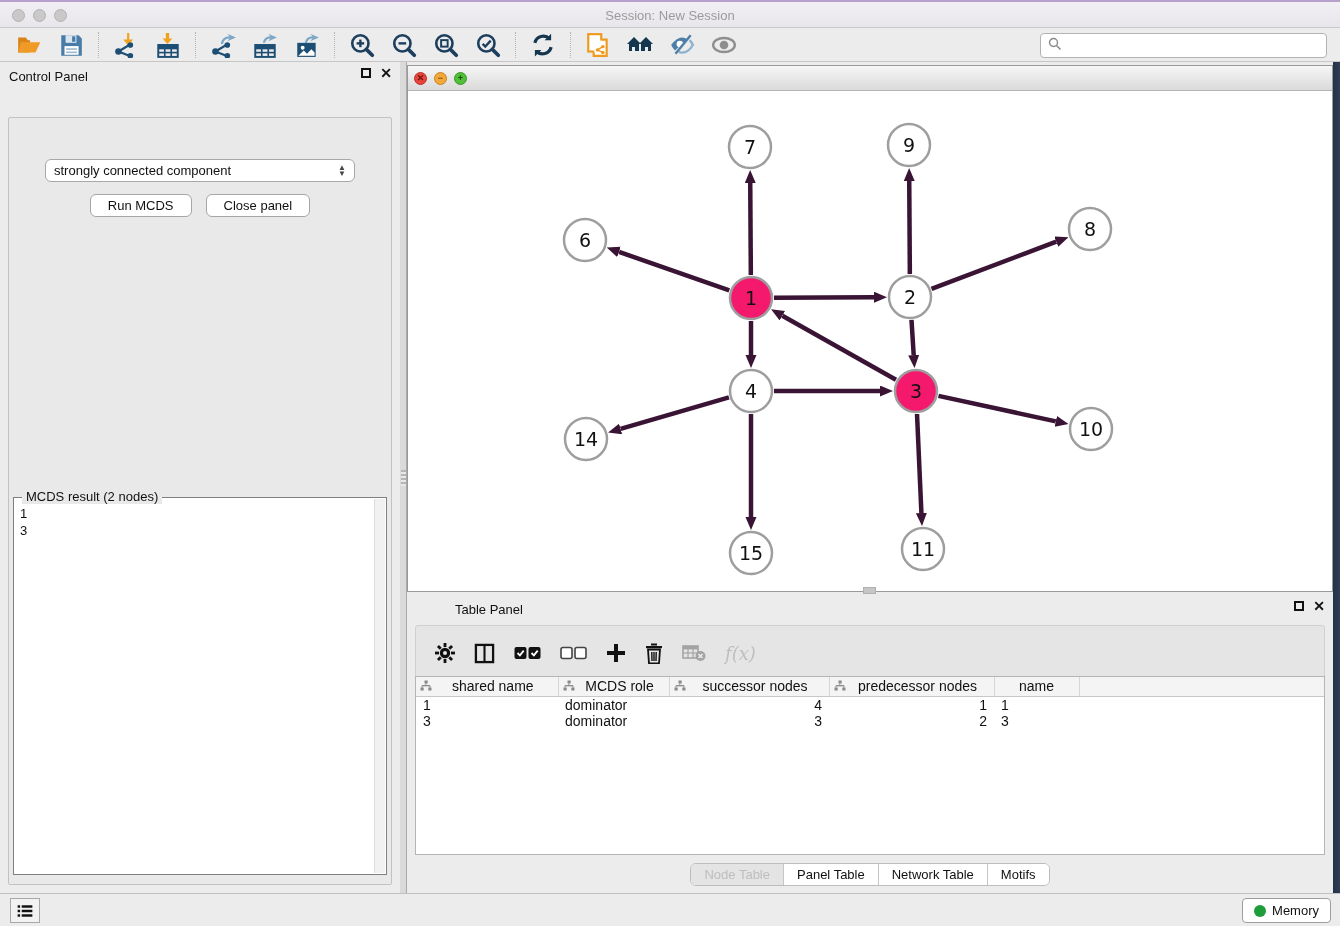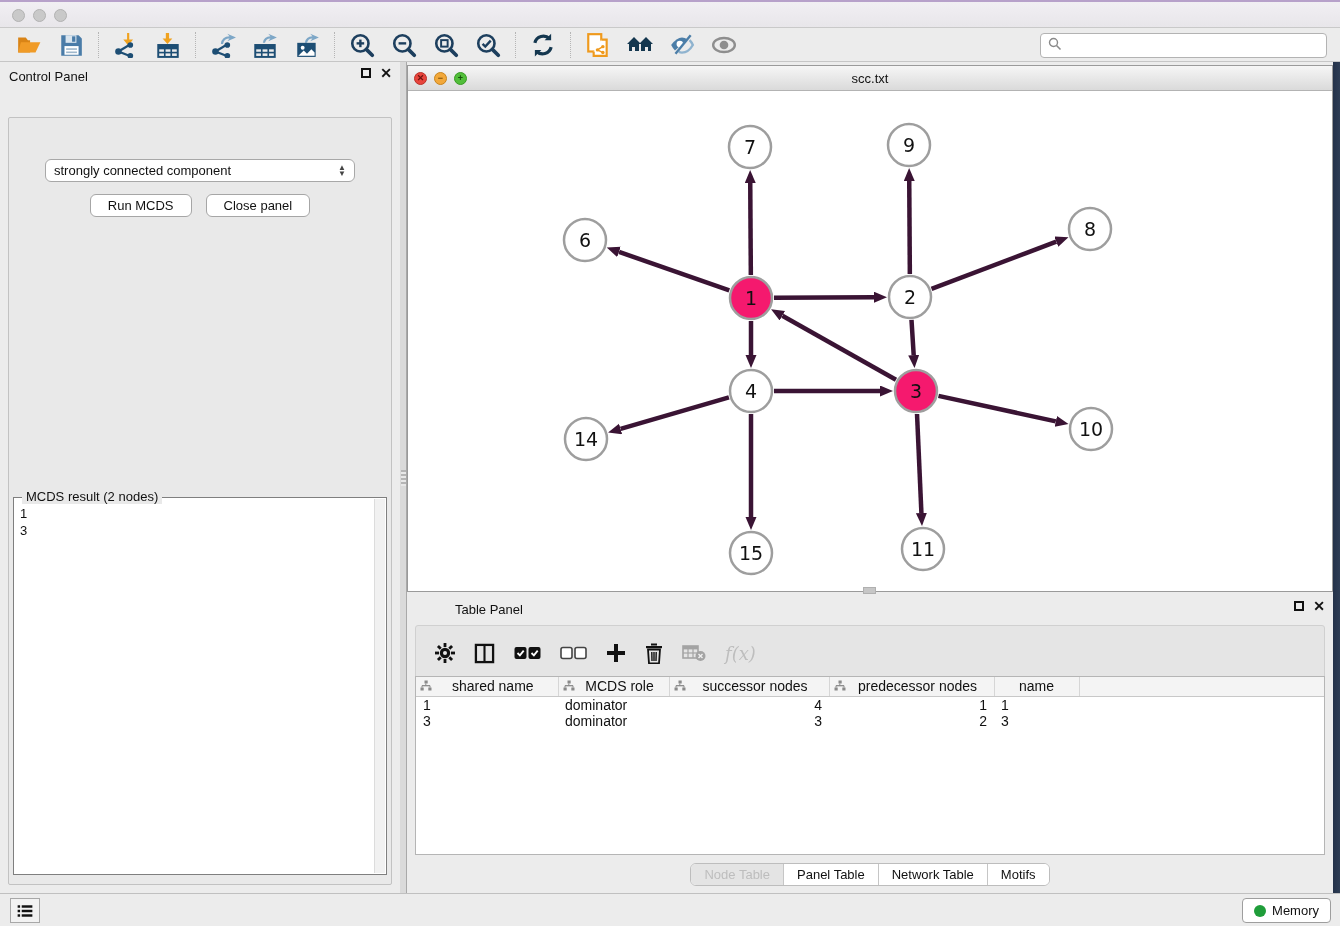--- a/index.html
+++ b/index.html
@@ -131,20 +131,21 @@
 </style>
 </head>
 <body>
 
 <div class="titlebar">
   <div class="traffic">
     <span class="tl"></span>
     <span class="tl"></span>
     <span class="tl"></span>
   </div>
+  <div class="win-title">Session: New Session</div>
 </div>
 
 <div class="toolbar">
   <span class="tb-ic">
     <svg width="26" height="26" viewBox="0 0 24 24">
         <path d="M2 5h7l2 2.5h2V19H2z" fill="#d98416"></path>
         <path d="M4.5 9.5h18L18 19H2z" fill="#f09b27"></path>
       </svg>
   </span>
   <span class="tb-ic">
@@ -334,21 +335,20 @@
 
 <div class="right-area">
 
   <div class="net-window">
     <div class="net-titlebar">
       <div class="net-traffic">
         <span class="ntl red">✕</span>
         <span class="ntl yellow">−</span>
         <span class="ntl green">+</span>
       </div>
-      <div class="net-title">scc.txt</div>
     </div>
     <svg id="graph-svg" class="net-canvas" width="924" height="500">
       <defs>
         <marker id="arrow" markerUnits="userSpaceOnUse" markerWidth="14" markerHeight="12" refX="0" refY="5.5" orient="auto">
           <path id="arrow-head" d="M0,0 L13,5.5 L0,11 Z" fill="#3a1434"></path>
         </marker>
       </defs>
     <line x1="342.84768545925334" y1="184.0005043472541" x2="342.2384053681252" y2="91.99921058690661" stroke="#3a1434" stroke-width="4.5" marker-end="url(#arrow)"></line>
         <line x1="321.28718253123094" y1="199.4135938964542" x2="210.98527951633417" y2="160.87437477076736" stroke="#3a1434" stroke-width="4.5" marker-end="url(#arrow)"></line>
         <line x1="365.9995451264251" y1="206.85534877278977" x2="466.00071197603023" y2="206.22641061650296" stroke="#3a1434" stroke-width="4.5" marker-end="url(#arrow)"></line>

